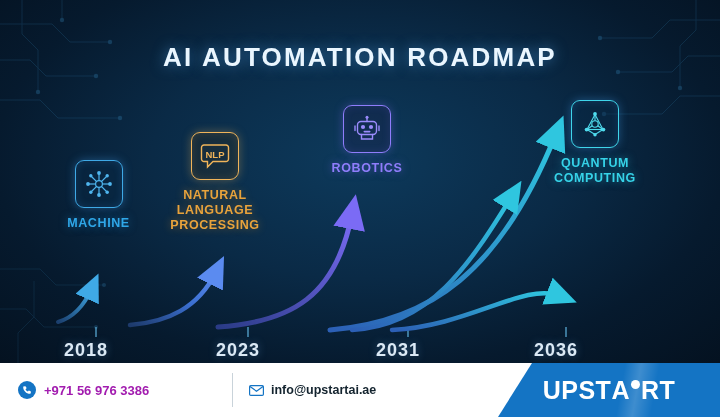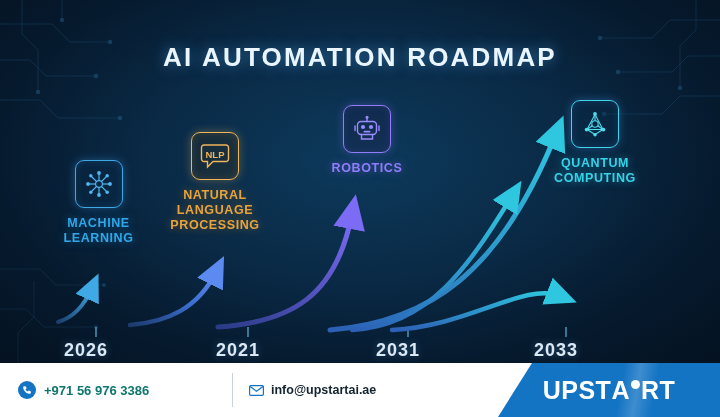--- a/index.html
+++ b/index.html
@@ -73,21 +73,21 @@
 
   
   .footer{
     position:absolute;left:0;bottom:0;width:720px;height:54px;
     background:#ffffff;display:flex;align-items:center;
   }
   .f-phone{
     display:flex;align-items:center;gap:8px;
     padding-left:18px;width:232px;box-sizing:border-box;
   }
-  .f-phone .txt{color:#0f766e;font-size:13px;font-weight:700;}
+  .f-phone .txt{color:#a21caf;font-size:13px;font-weight:700;}
   .divider{width:1px;height:34px;background:#c9d3da;}
   .f-contact{
     padding-left:16px;display:flex;flex-direction:column;gap:4px;justify-content:flex-start;
     flex:1;
   }
   .f-row{display:flex;align-items:center;gap:7px;}
   .f-row .mail{color:#13232e;font-size:12.5px;font-weight:600;}
   .f-row .site{color:#1a73c8;font-size:14.5px;font-weight:700;}
   .brand{
     position:absolute;right:0;bottom:0;width:222px;height:54px;
@@ -241,21 +241,20 @@
             <circle cx="25" cy="14" r="1.9"></circle>
           <circle cx="5.8" cy="5.8" r="1.7"></circle>
             <circle cx="22.2" cy="22.2" r="1.7"></circle>
           <circle cx="22.2" cy="5.8" r="1.7"></circle>
             <circle cx="5.8" cy="22.2" r="1.7"></circle>
         </g>
       </svg>
     </div>
     <div class="label">
       <div>MACHINE</div>
-      <div>LEARNING</div>
     </div>
   </div>
 
   <div class="node n-nlp">
     <div class="iconbox">
       <svg width="30" height="28" viewBox="0 0 30 28">
         <path d="M4 3 H26 A2.5 2.5 0 0 1 28.5 5.5 V17 A2.5 2.5 0 0 1 26 19.5 H13 L7.5 25 V19.5 H4 A2.5 2.5 0 0 1 1.5 17 V5.5 A2.5 2.5 0 0 1 4 3 Z" fill="none" stroke="#f0b45a" stroke-width="1.4"></path>
         <text x="15" y="15.5" text-anchor="middle" fill="#f0b45a" font-family="Liberation Sans, sans-serif" font-size="9.5" font-weight="700">NLP</text>
       </svg>
     </div>
@@ -310,24 +309,24 @@
             <circle cx="14" cy="24.8" r="1.7"></circle>
         </g>
       </svg>
     </div>
     <div class="label">
       <div>QUANTUM</div>
       <div>COMPUTING</div>
     </div>
   </div>
 
-  <div class="year" style="left:64px;">2026</div>
-  <div class="year" style="left:216px;">2021</div>
+  <div class="year" style="left:64px;">2018</div>
+  <div class="year" style="left:216px;">2023</div>
   <div class="year" style="left:376px;text-align:right;">2031</div>
-  <div class="year" style="left:534px;">2033</div>
+  <div class="year" style="left:534px;">2036</div>
 
   <div class="footer">
     <div class="f-phone">
       <svg width="18" height="18" viewBox="0 0 18 18">
         <circle cx="9" cy="9" r="9" fill="#1474c4"></circle>
         <path d="M6 5.2 l1.9.2 .7 1.9 -1.1.9 c.5 1.1 1.3 1.9 2.4 2.4 l.9-1.1 1.9.7 .2 1.9 c-.1.4-.5.7-1 .7 C8.4 12.8 5.2 9.6 5.2 6.2 c0-.5.3-.9.8-1 Z" fill="#fff"></path>
       </svg>
       <span class="txt">+971 56 976 3386</span>
     </div>
 

